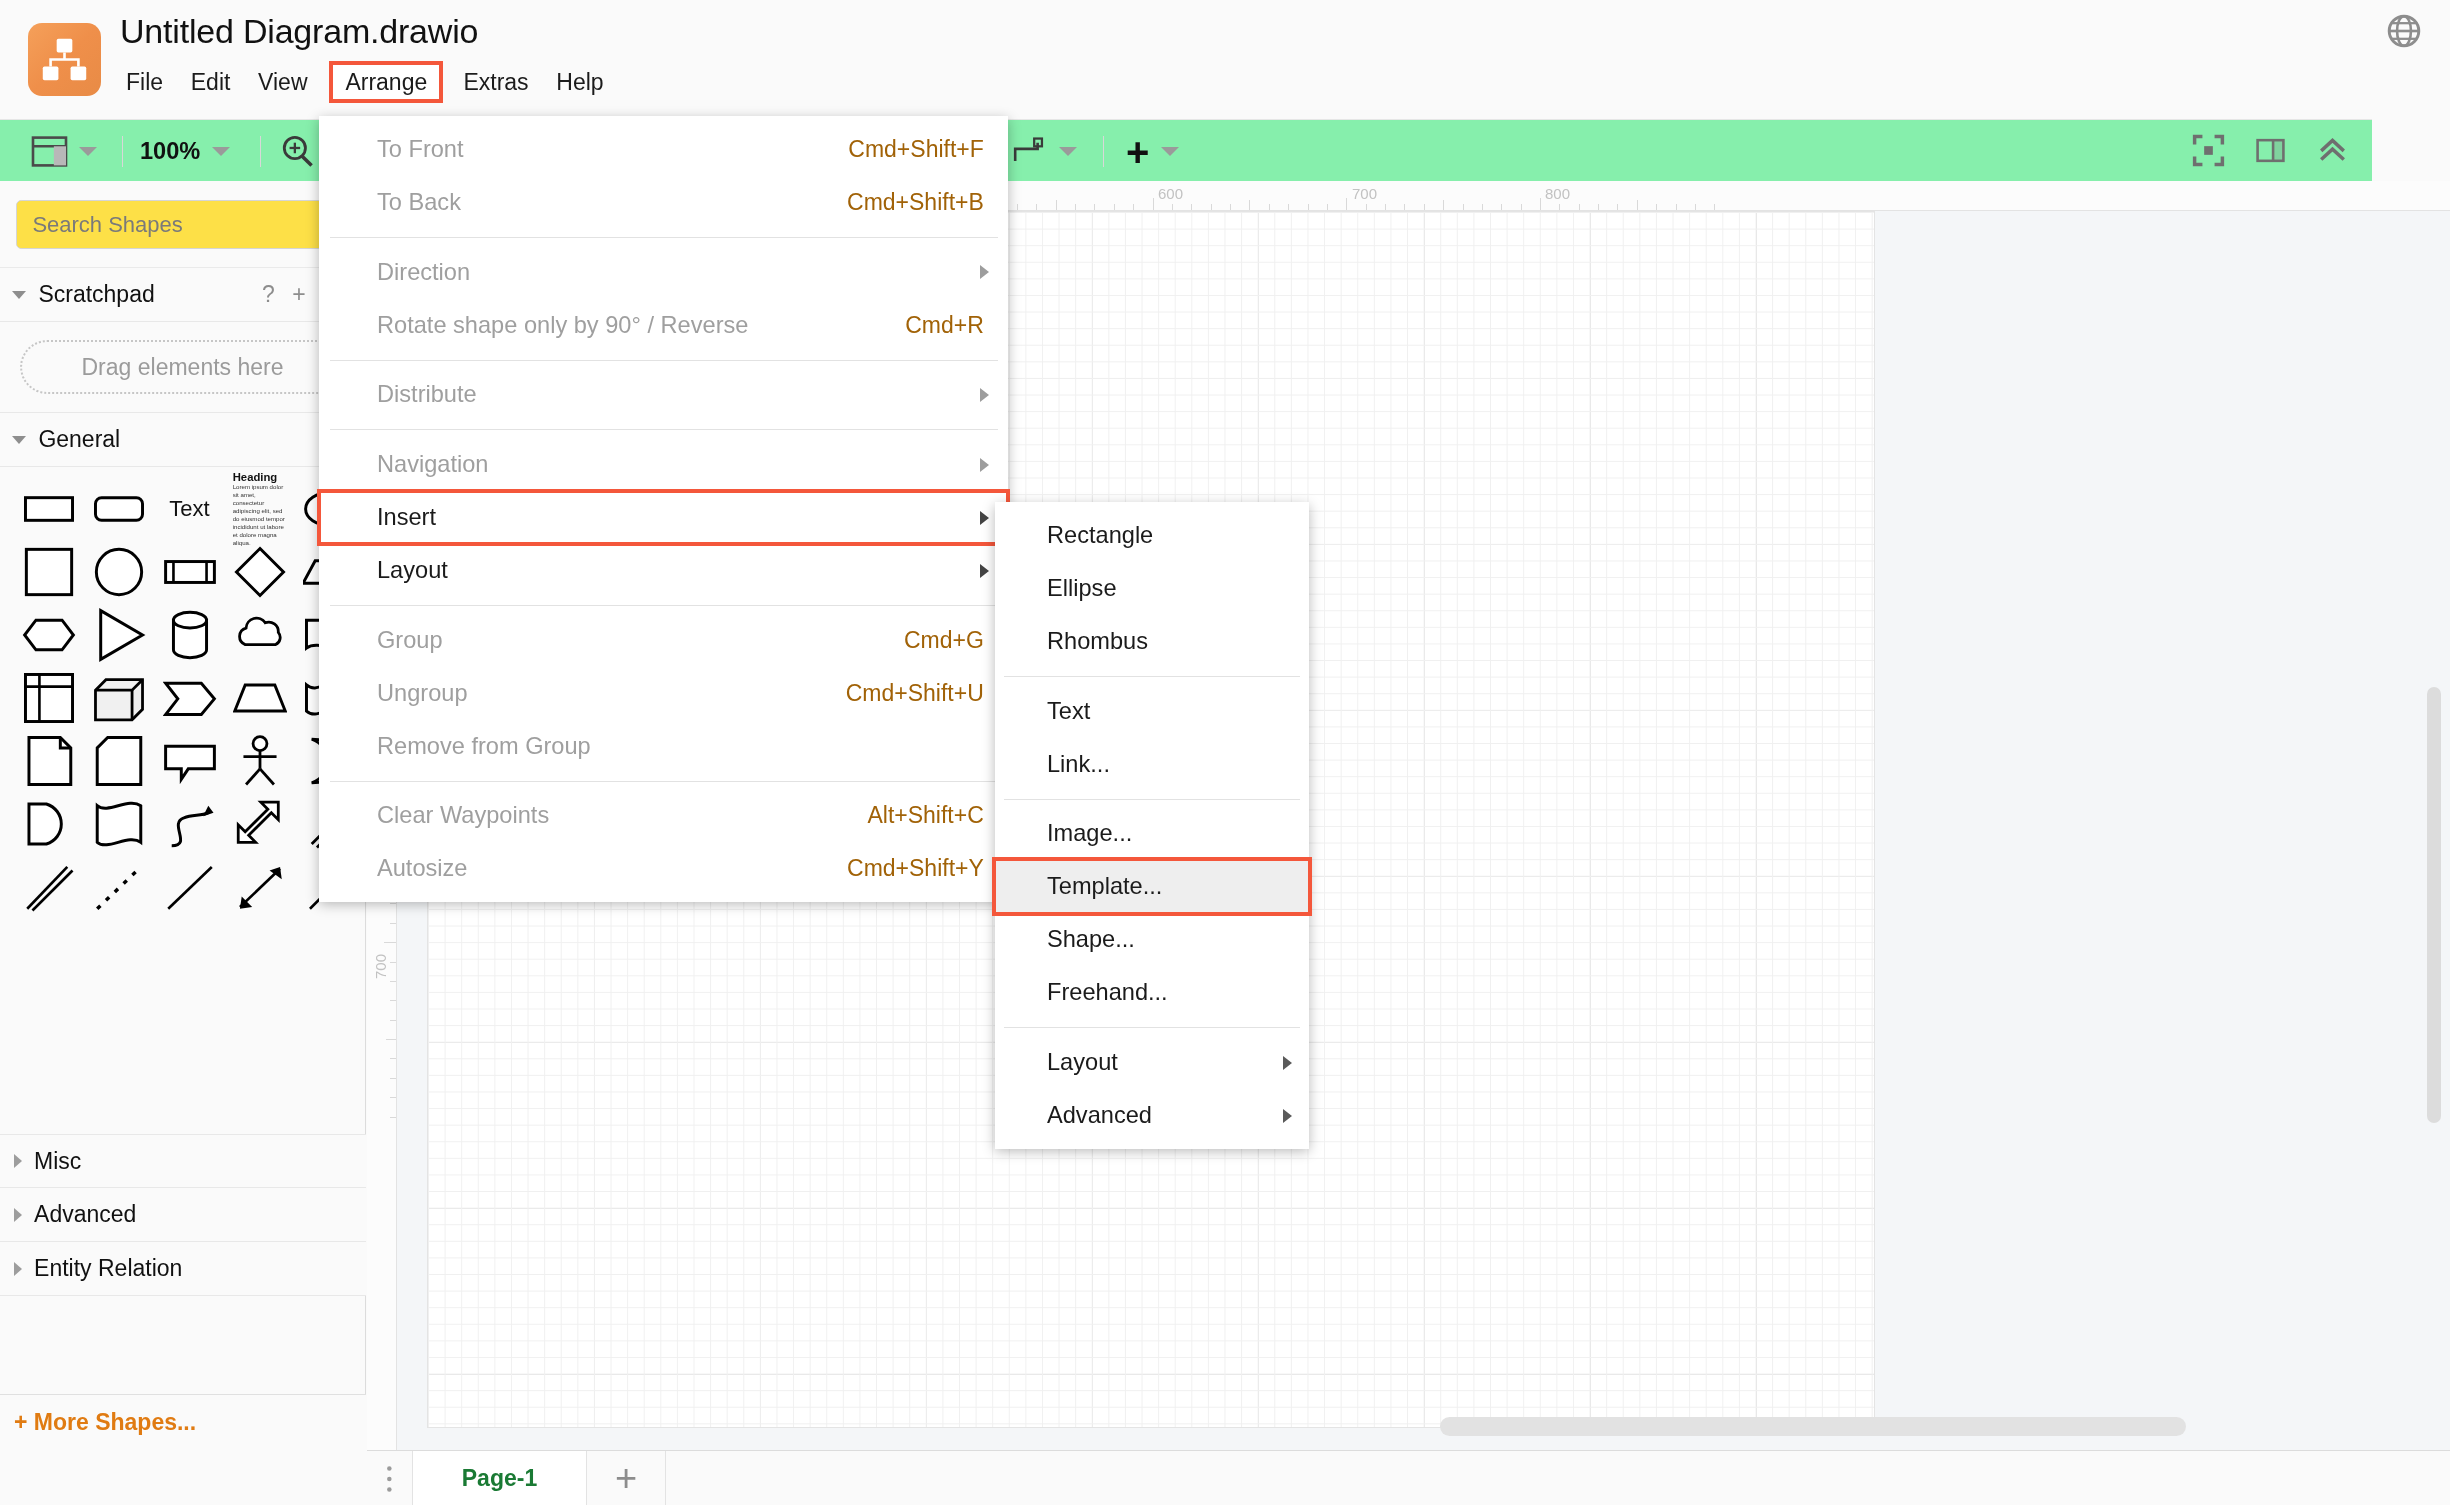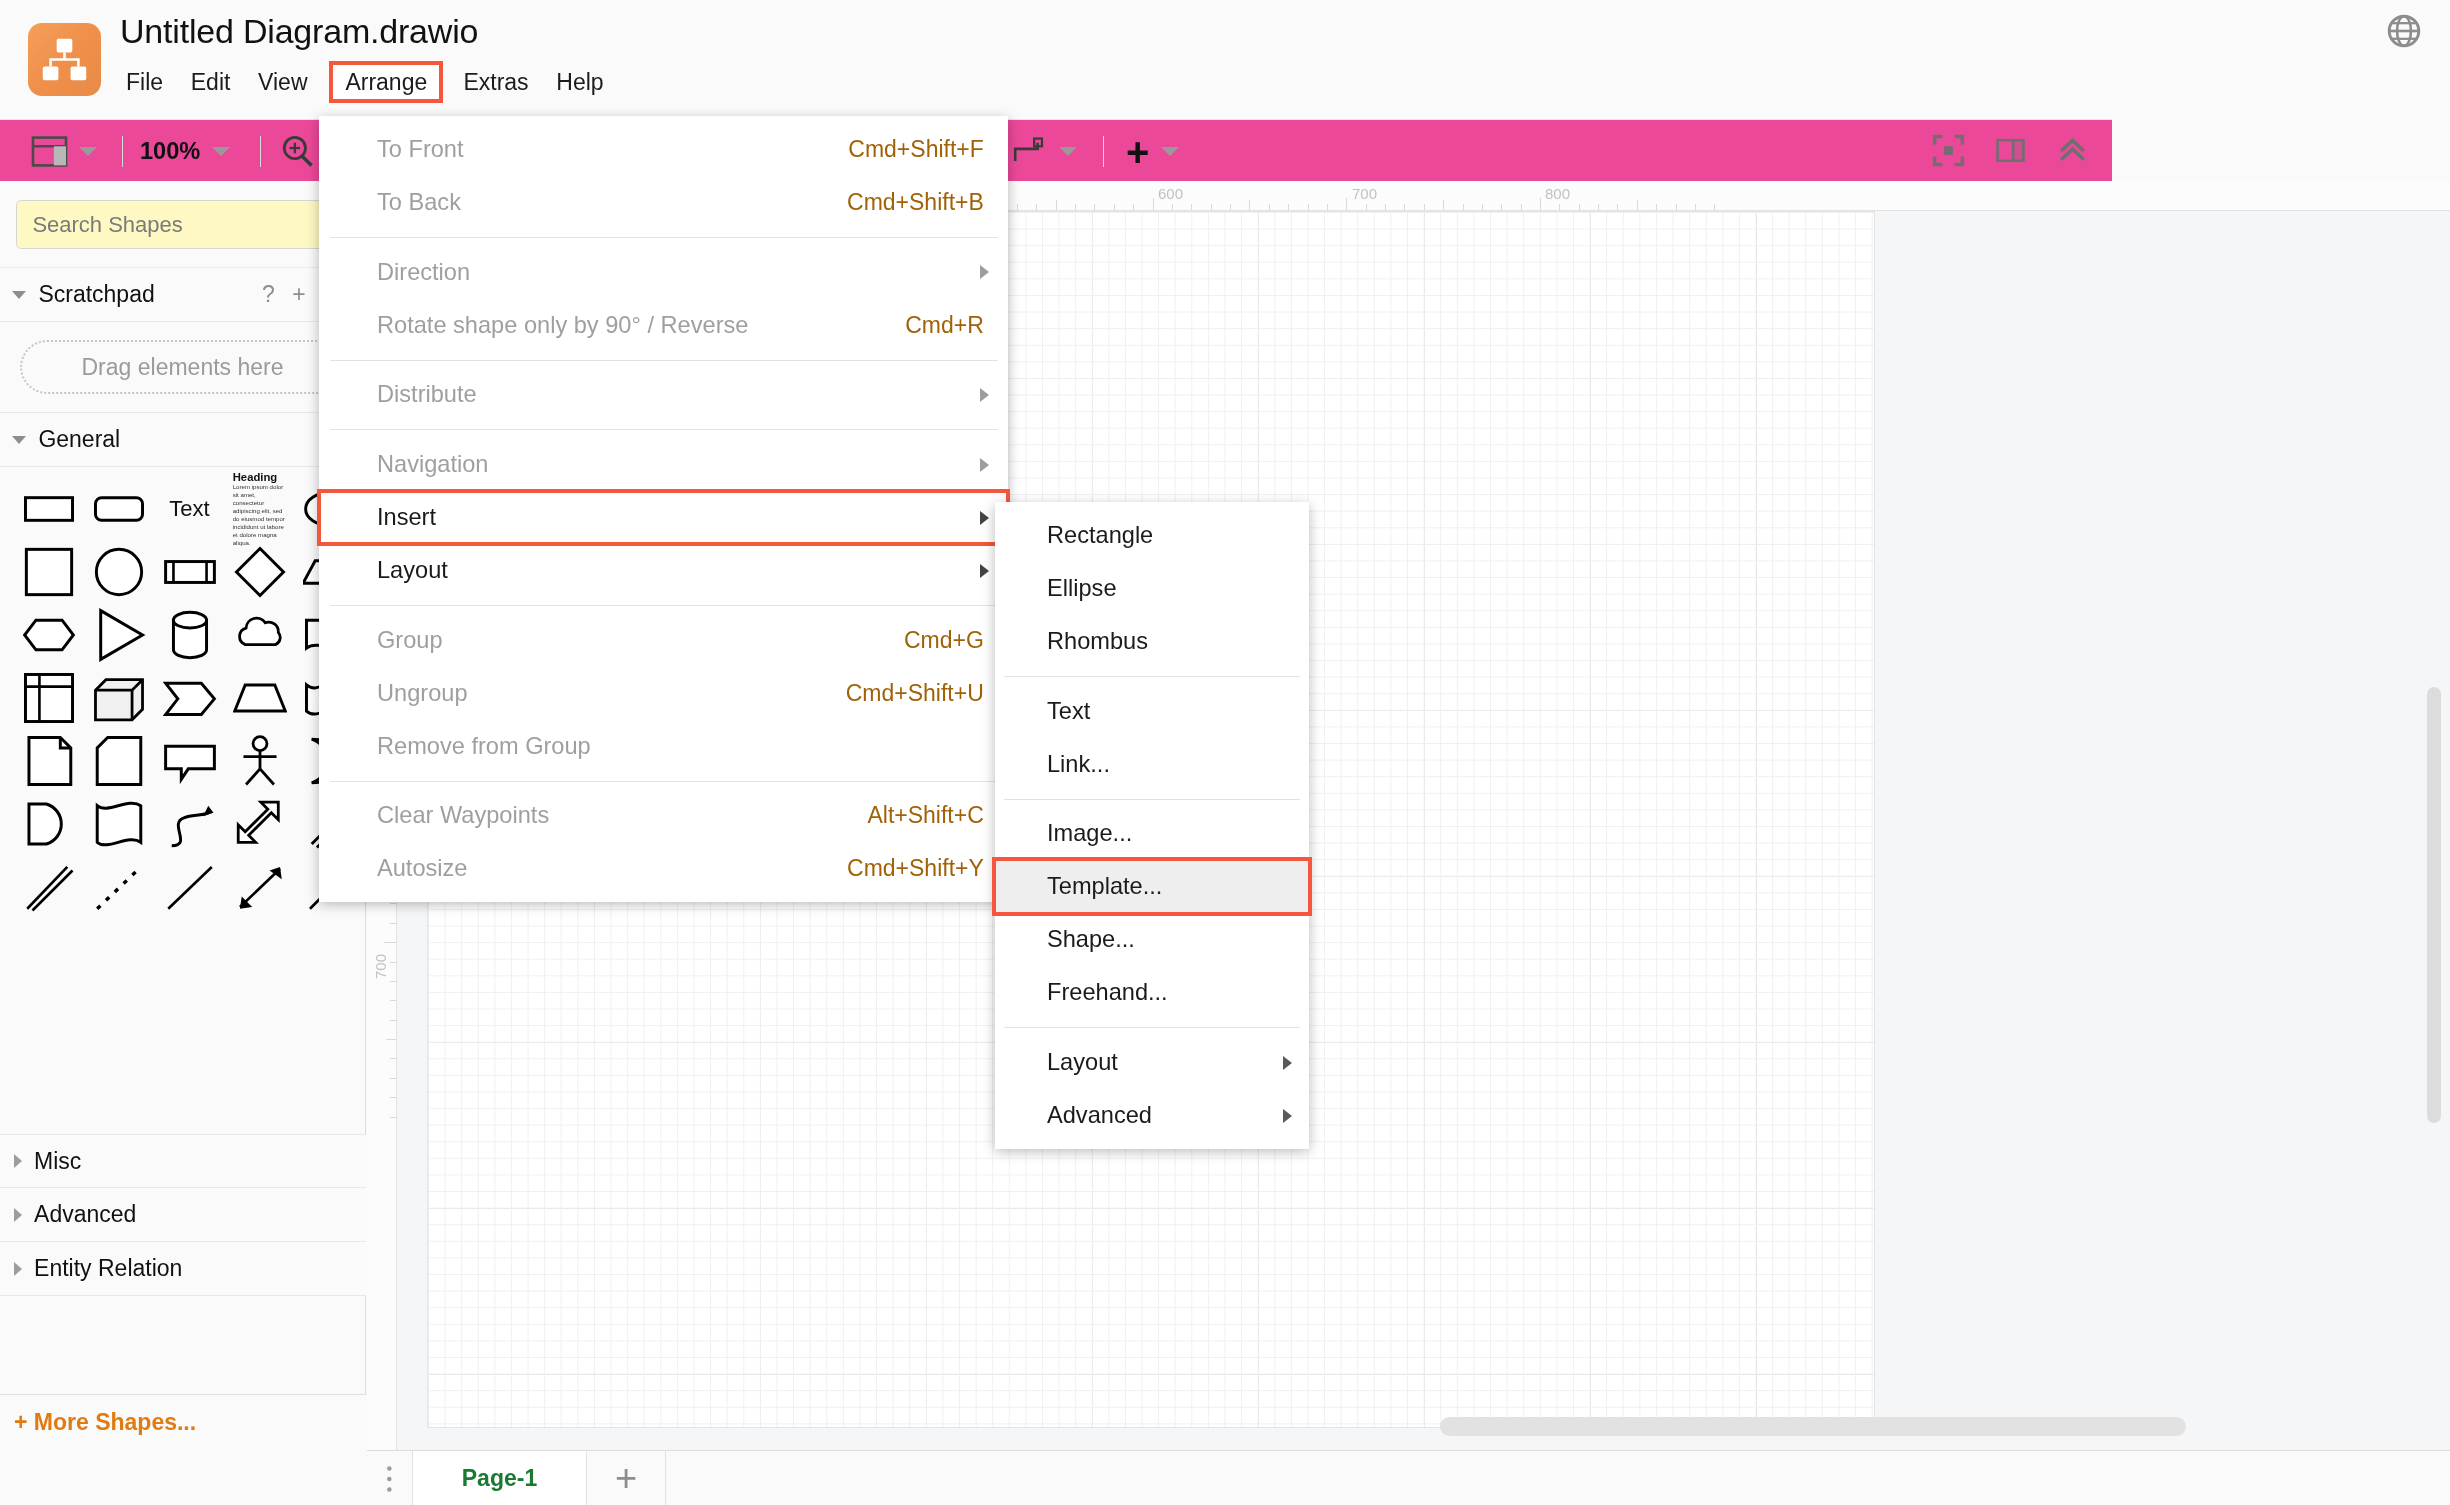--- a/index.html
+++ b/index.html
@@ -18,36 +18,36 @@
   .logo svg { position:absolute; left:0; top:0; }
   .doc-title { position:absolute; left:120px; top:12.2px; font-size:34px; color:#111; letter-spacing:-0.2px; }
 
   .menubar { position:absolute; left:113px; top:61px; height:42px; display:flex; align-items:center; }
   .menu-item { font-size:23px; color:#1b1b1b; padding:5.2px 13px; margin-right:1.7px; white-space:nowrap; }
   .menu-item.sel { border:4.4px solid #f4573b; background:#fff; padding:3.5px 12.2px; margin:0 7px; }
 
   .globe { position:absolute; right:26px; top:10.5px; width:40px; height:40px; }
 
   
-  .toolbar { position:absolute; left:0; top:119px; width:2112px; height:63px;
-             background:#ec4899; border-top:0.9px solid #e6e6e6; border-bottom:0.9px solid #e1e1e1; }
+  .toolbar { position:absolute; left:0; top:119px; width:2372px; height:63px;
+             background:#86efac; border-top:0.9px solid #e6e6e6; border-bottom:0.9px solid #e1e1e1; }
   .tb-item { position:absolute; display:flex; align-items:center; height:63px; }
   .caret { width:0;height:0;border-left:9.6px solid transparent;border-right:9.6px solid transparent;
            border-top:9.6px solid #9a9a9a; margin-left:11.3px; }
   .tb-sep { position:absolute; top:15.7px; width:0.9px; height:31px; background:#d8d8d8; }
   .zoom-label { font-size:23.6px; color:#111; font-weight:bold; }
   .plusbig { font-size:40px; line-height:40px; color:#111; font-weight:bold; }
   .tb-right { position:absolute; right:23px; top:0; height:63px; display:flex; align-items:center; gap:30px; }
 
   
   .sidebar { position:absolute; left:0; top:181px; width:366px; height:1269px;
              background:#fafafa; border-right:0.9px solid #dcdcdc; }
   .search-wrap { height:87px; display:flex; align-items:center; padding:0 15.7px;
                  border-bottom:0.9px solid #eaeaea; background:#fafafa;}
-  .search-box { width:100%; height:49px; border:0.9px solid #d5d5d5; border-radius:5.2px; background:#fef9c3;
+  .search-box { width:100%; height:49px; border:0.9px solid #d5d5d5; border-radius:5.2px; background:#fde047;
                 font-size:22px; color:#7a7a7a; padding:0 15.7px; line-height:47px; }
   .sec-head { height:54px; display:flex; align-items:center; padding-left:8.7px;
               border-bottom:0.9px solid #e8e8e8; background:#fafafa; font-size:23px; color:#111; }
   .tri-down { width:0;height:0;border-left:7.9px solid transparent;border-right:7.9px solid transparent;
               border-top:8.7px solid #8e8e8e; margin:0 12.2px 0 3.5px; }
   .tri-right { width:0;height:0;border-top:7.9px solid transparent;border-bottom:7.9px solid transparent;
                border-left:8.7px solid #9d9d9d; margin:0 12.2px 0 5.2px; }
   .sec-actions { margin-left:auto; display:flex; align-items:center; gap:17.5px; padding-right:17.5px;
                  font-size:23px; color:#8d8d8d; }
   .scratchpad-body { height:91px; display:flex; align-items:center; justify-content:center;

